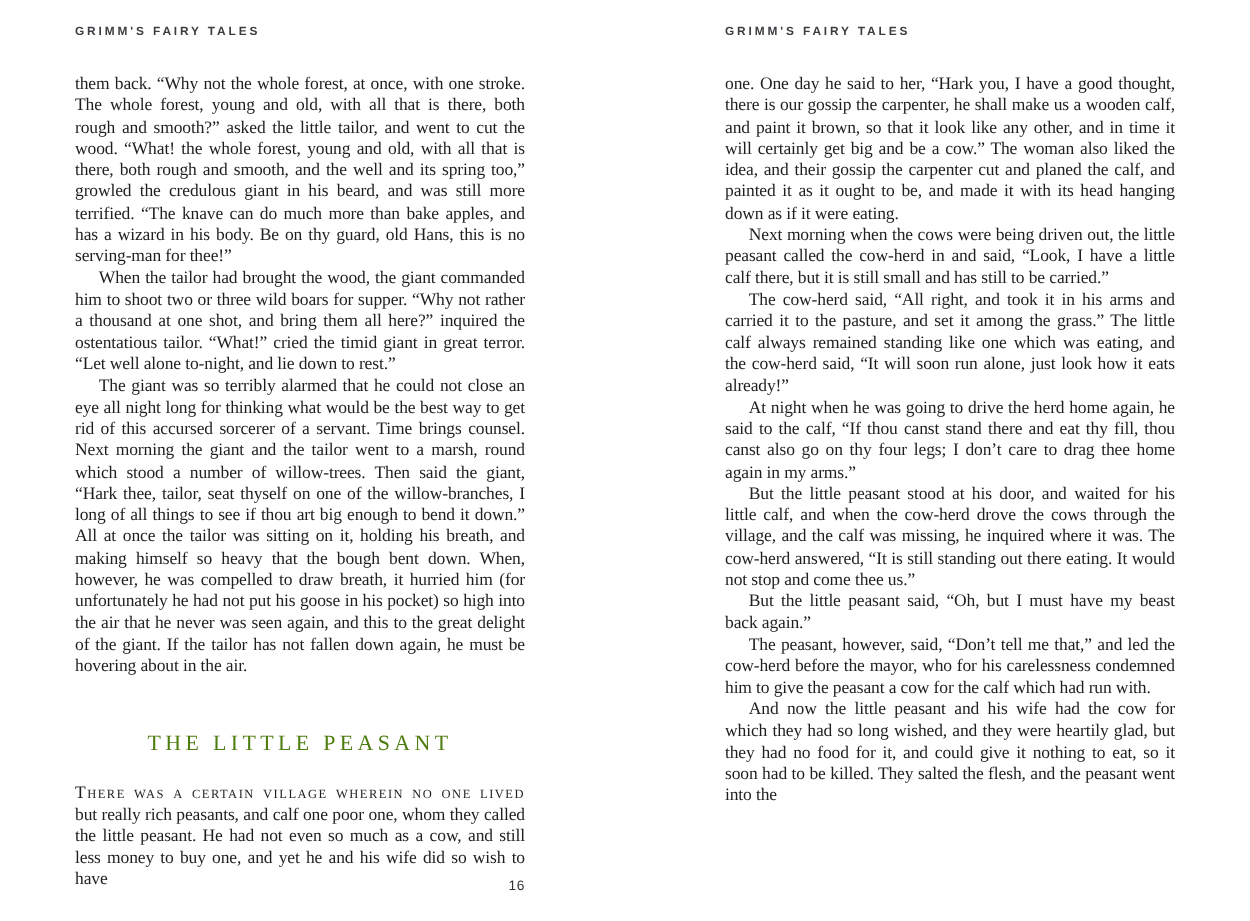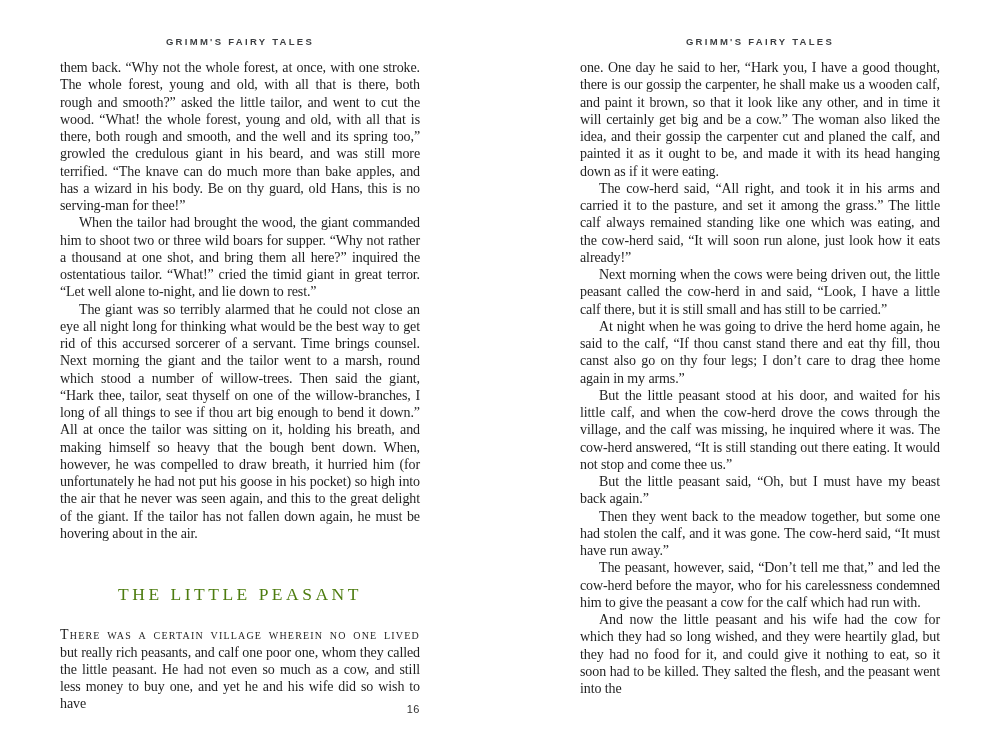--- a/index.html
+++ b/index.html
@@ -18,24 +18,24 @@
     position: absolute;
     top: 0;
     width: 360px;
     height: 737px;
   }
   .page-left  { left: 60px; }
   .page-right { left: 580px; }
 
   .running-head {
     position: absolute;
-    top: 36px;
+    top: 20px;
     left: 0;
     right: 0;
-    text-align: center;
+    text-align: left;
     font-family: "Liberation Sans", sans-serif;
     font-size: 9.5px;
     font-weight: 700;
     letter-spacing: 2.3px;
     color: #3b3e41;
   }
 
   .body-text {
     position: absolute;
     top: 59px;
@@ -108,26 +108,25 @@
     <footer class="page-number">16</footer>
   </section>
 
   <section class="page page-right">
     <header class="running-head">GRIMM'S FAIRY TALES</header>
 
     <div class="body-text">
       <div>
 
       <p class="para">one. One day he said to her, “Hark you, I have a good thought, there is our gossip the carpenter, he shall make us a wooden calf, and paint it brown, so that it look like any other, and in time it will certainly get big and be a cow.” The woman also liked the idea, and their gossip the carpenter cut and planed the calf, and painted it as it ought to be, and made it with its head hanging down as if it were eating.</p>
+          <p class="para indent">Next morning when the cows were being driven out, the little peasant called the cow-herd in and said, “Look, I have a little calf there, but it is still small and has still to be carried.”</p>
           <p class="para indent">The cow-herd said, “All right, and took it in his arms and carried it to the pasture, and set it among the grass.” The little calf always remained standing like one which was eating, and the cow-herd said, “It will soon run alone, just look how it eats already!”</p>
-          <p class="para indent">Next morning when the cows were being driven out, the little peasant called the cow-herd in and said, “Look, I have a little calf there, but it is still small and has still to be carried.”</p>
           <p class="para indent">At night when he was going to drive the herd home again, he said to the calf, “If thou canst stand there and eat thy fill, thou canst also go on thy four legs; I don’t care to drag thee home again in my arms.”</p>
           <p class="para indent">But the little peasant stood at his door, and waited for his little calf, and when the cow-herd drove the cows through the village, and the calf was missing, he inquired where it was. The cow-herd answered, “It is still standing out there eating. It would not stop and come thee us.”</p>
           <p class="para indent">But the little peasant said, “Oh, but I must have my beast back again.”</p>
-          <p class="para indent">Then they went back to the meadow together, but some one had stolen the calf, and it was gone. The cow-herd said, “It must have run away.”</p>
           <p class="para indent">The peasant, however, said, “Don’t tell me that,” and led the cow-herd before the mayor, who for his carelessness condemned him to give the peasant a cow for the calf which had run with.</p>
           <p class="para indent">And now the little peasant and his wife had the cow for which they had so long wished, and they were heartily glad, but they had no food for it, and could give it nothing to eat, so it soon had to be killed. They salted the flesh, and the peasant went into the</p>
         </div>
     </div>
 
   </section>
 
 </div>
 
 </body></html>

